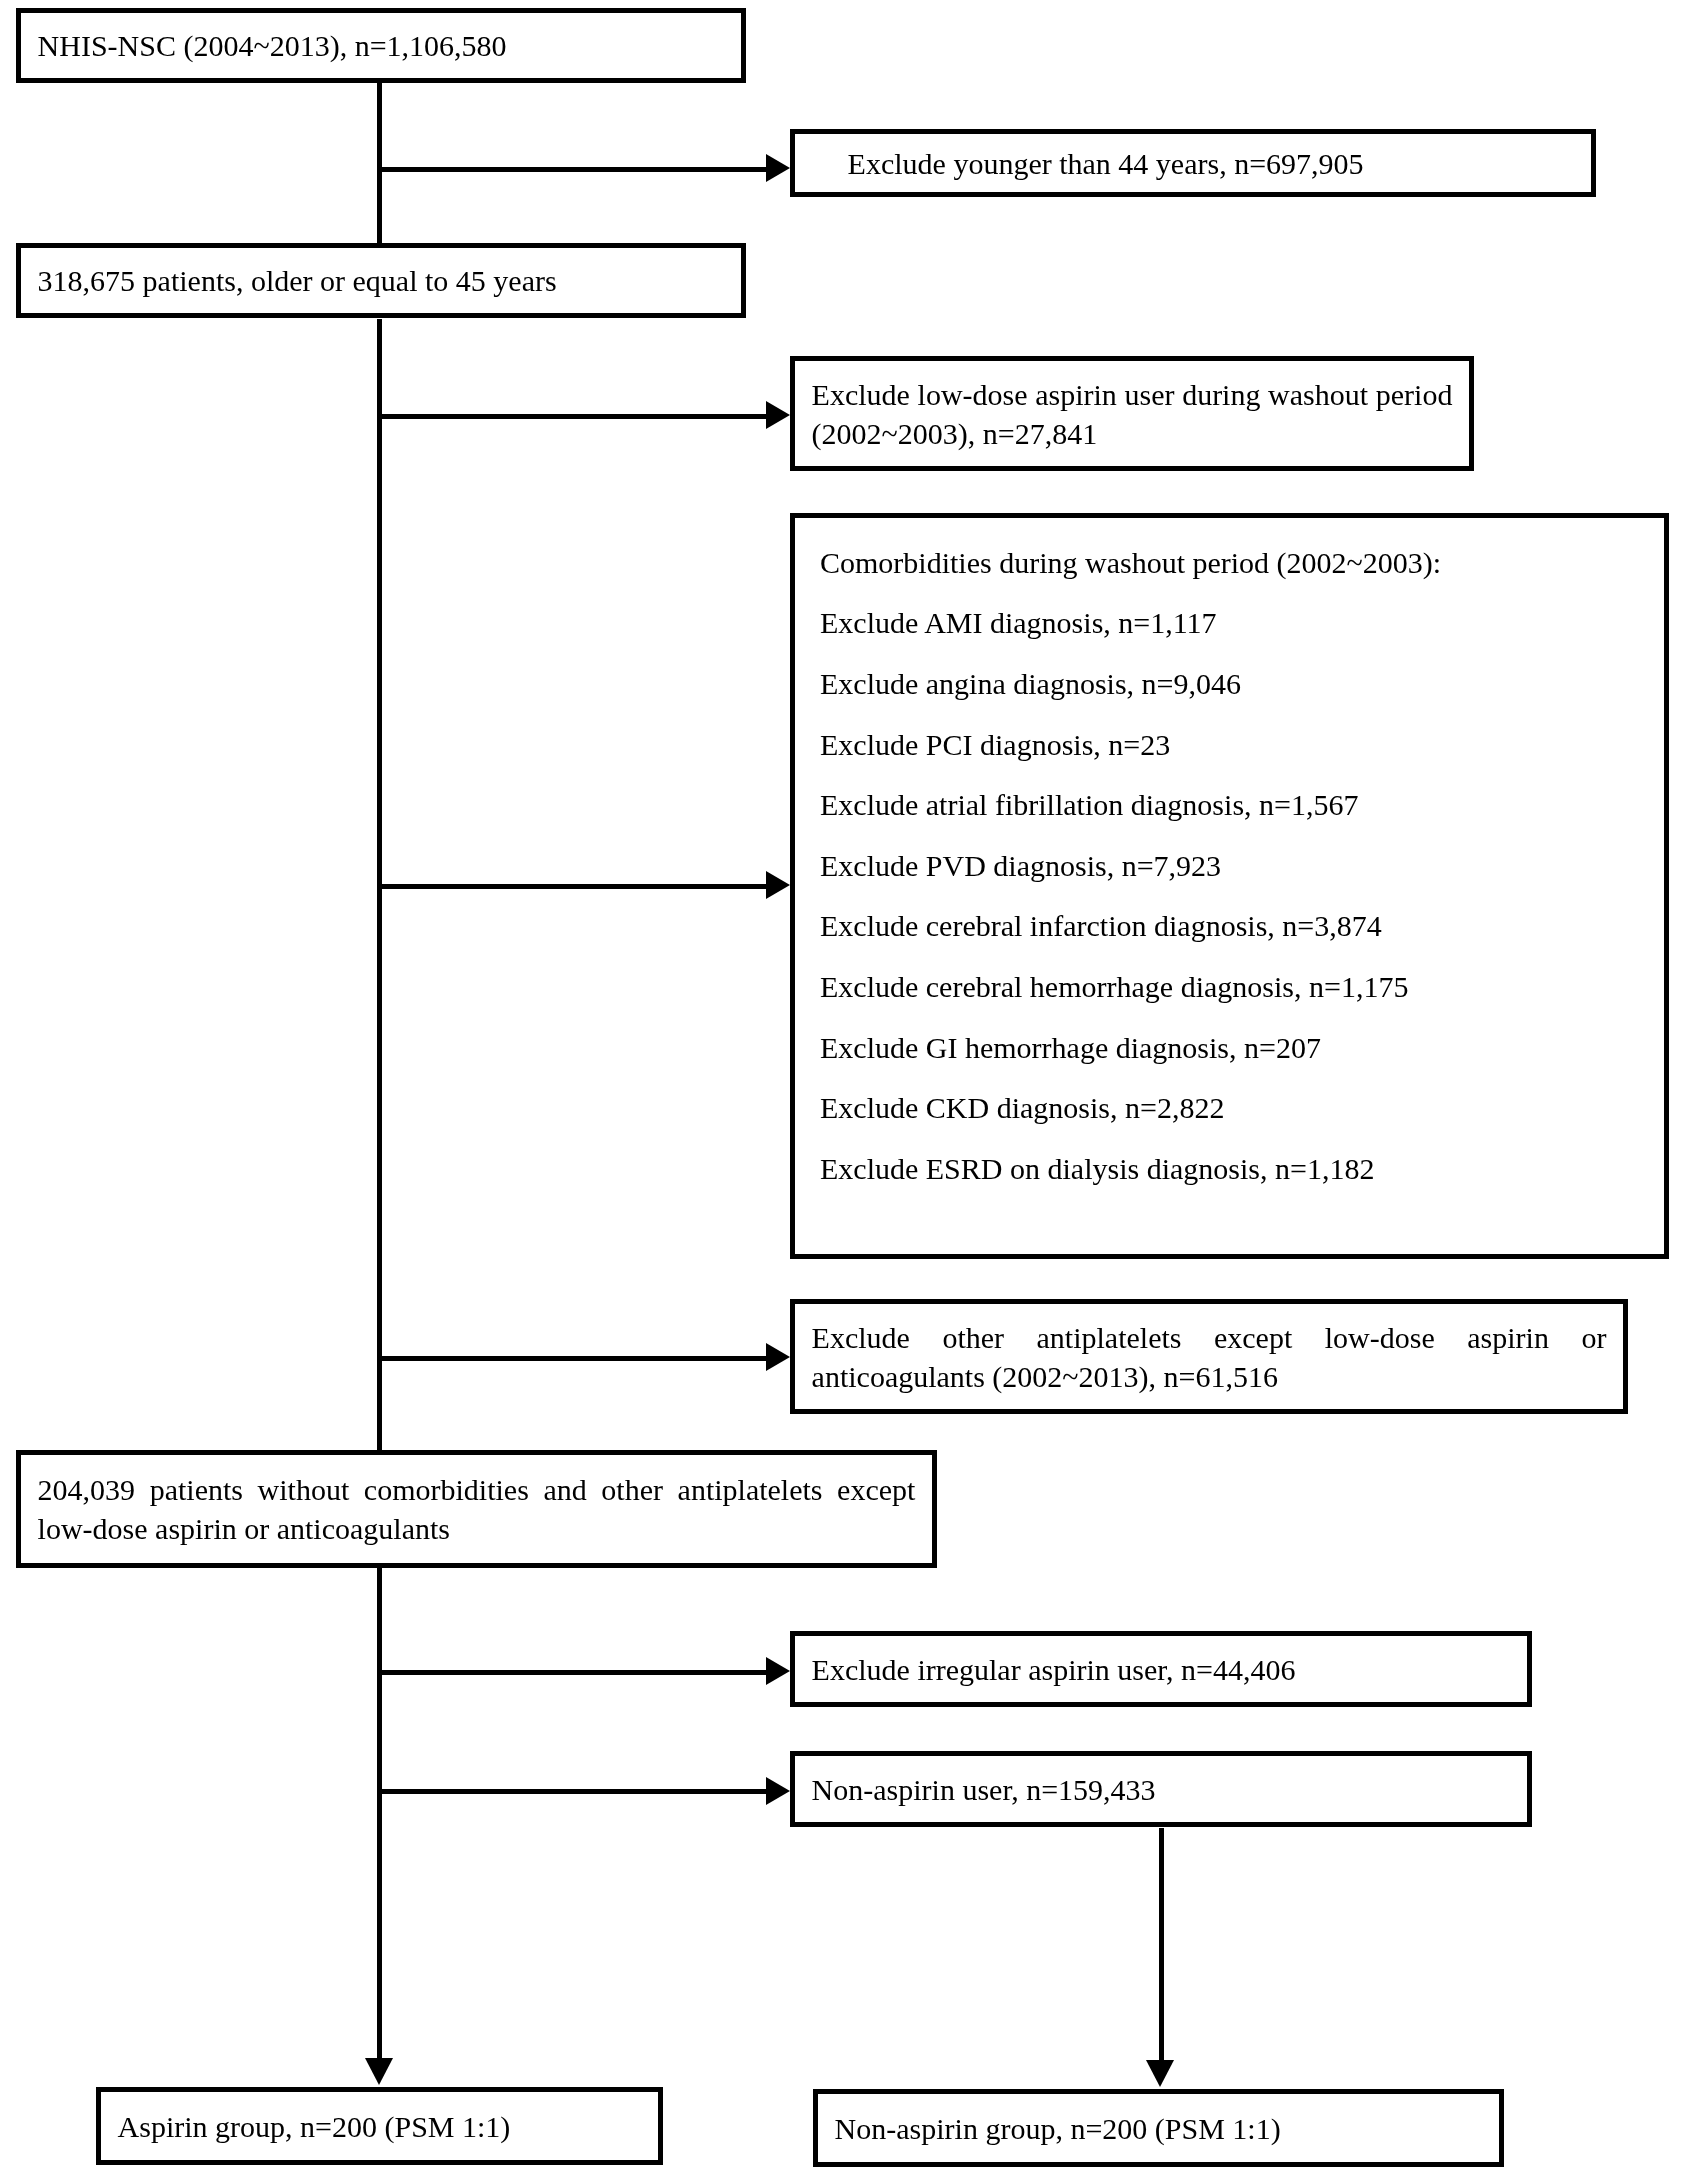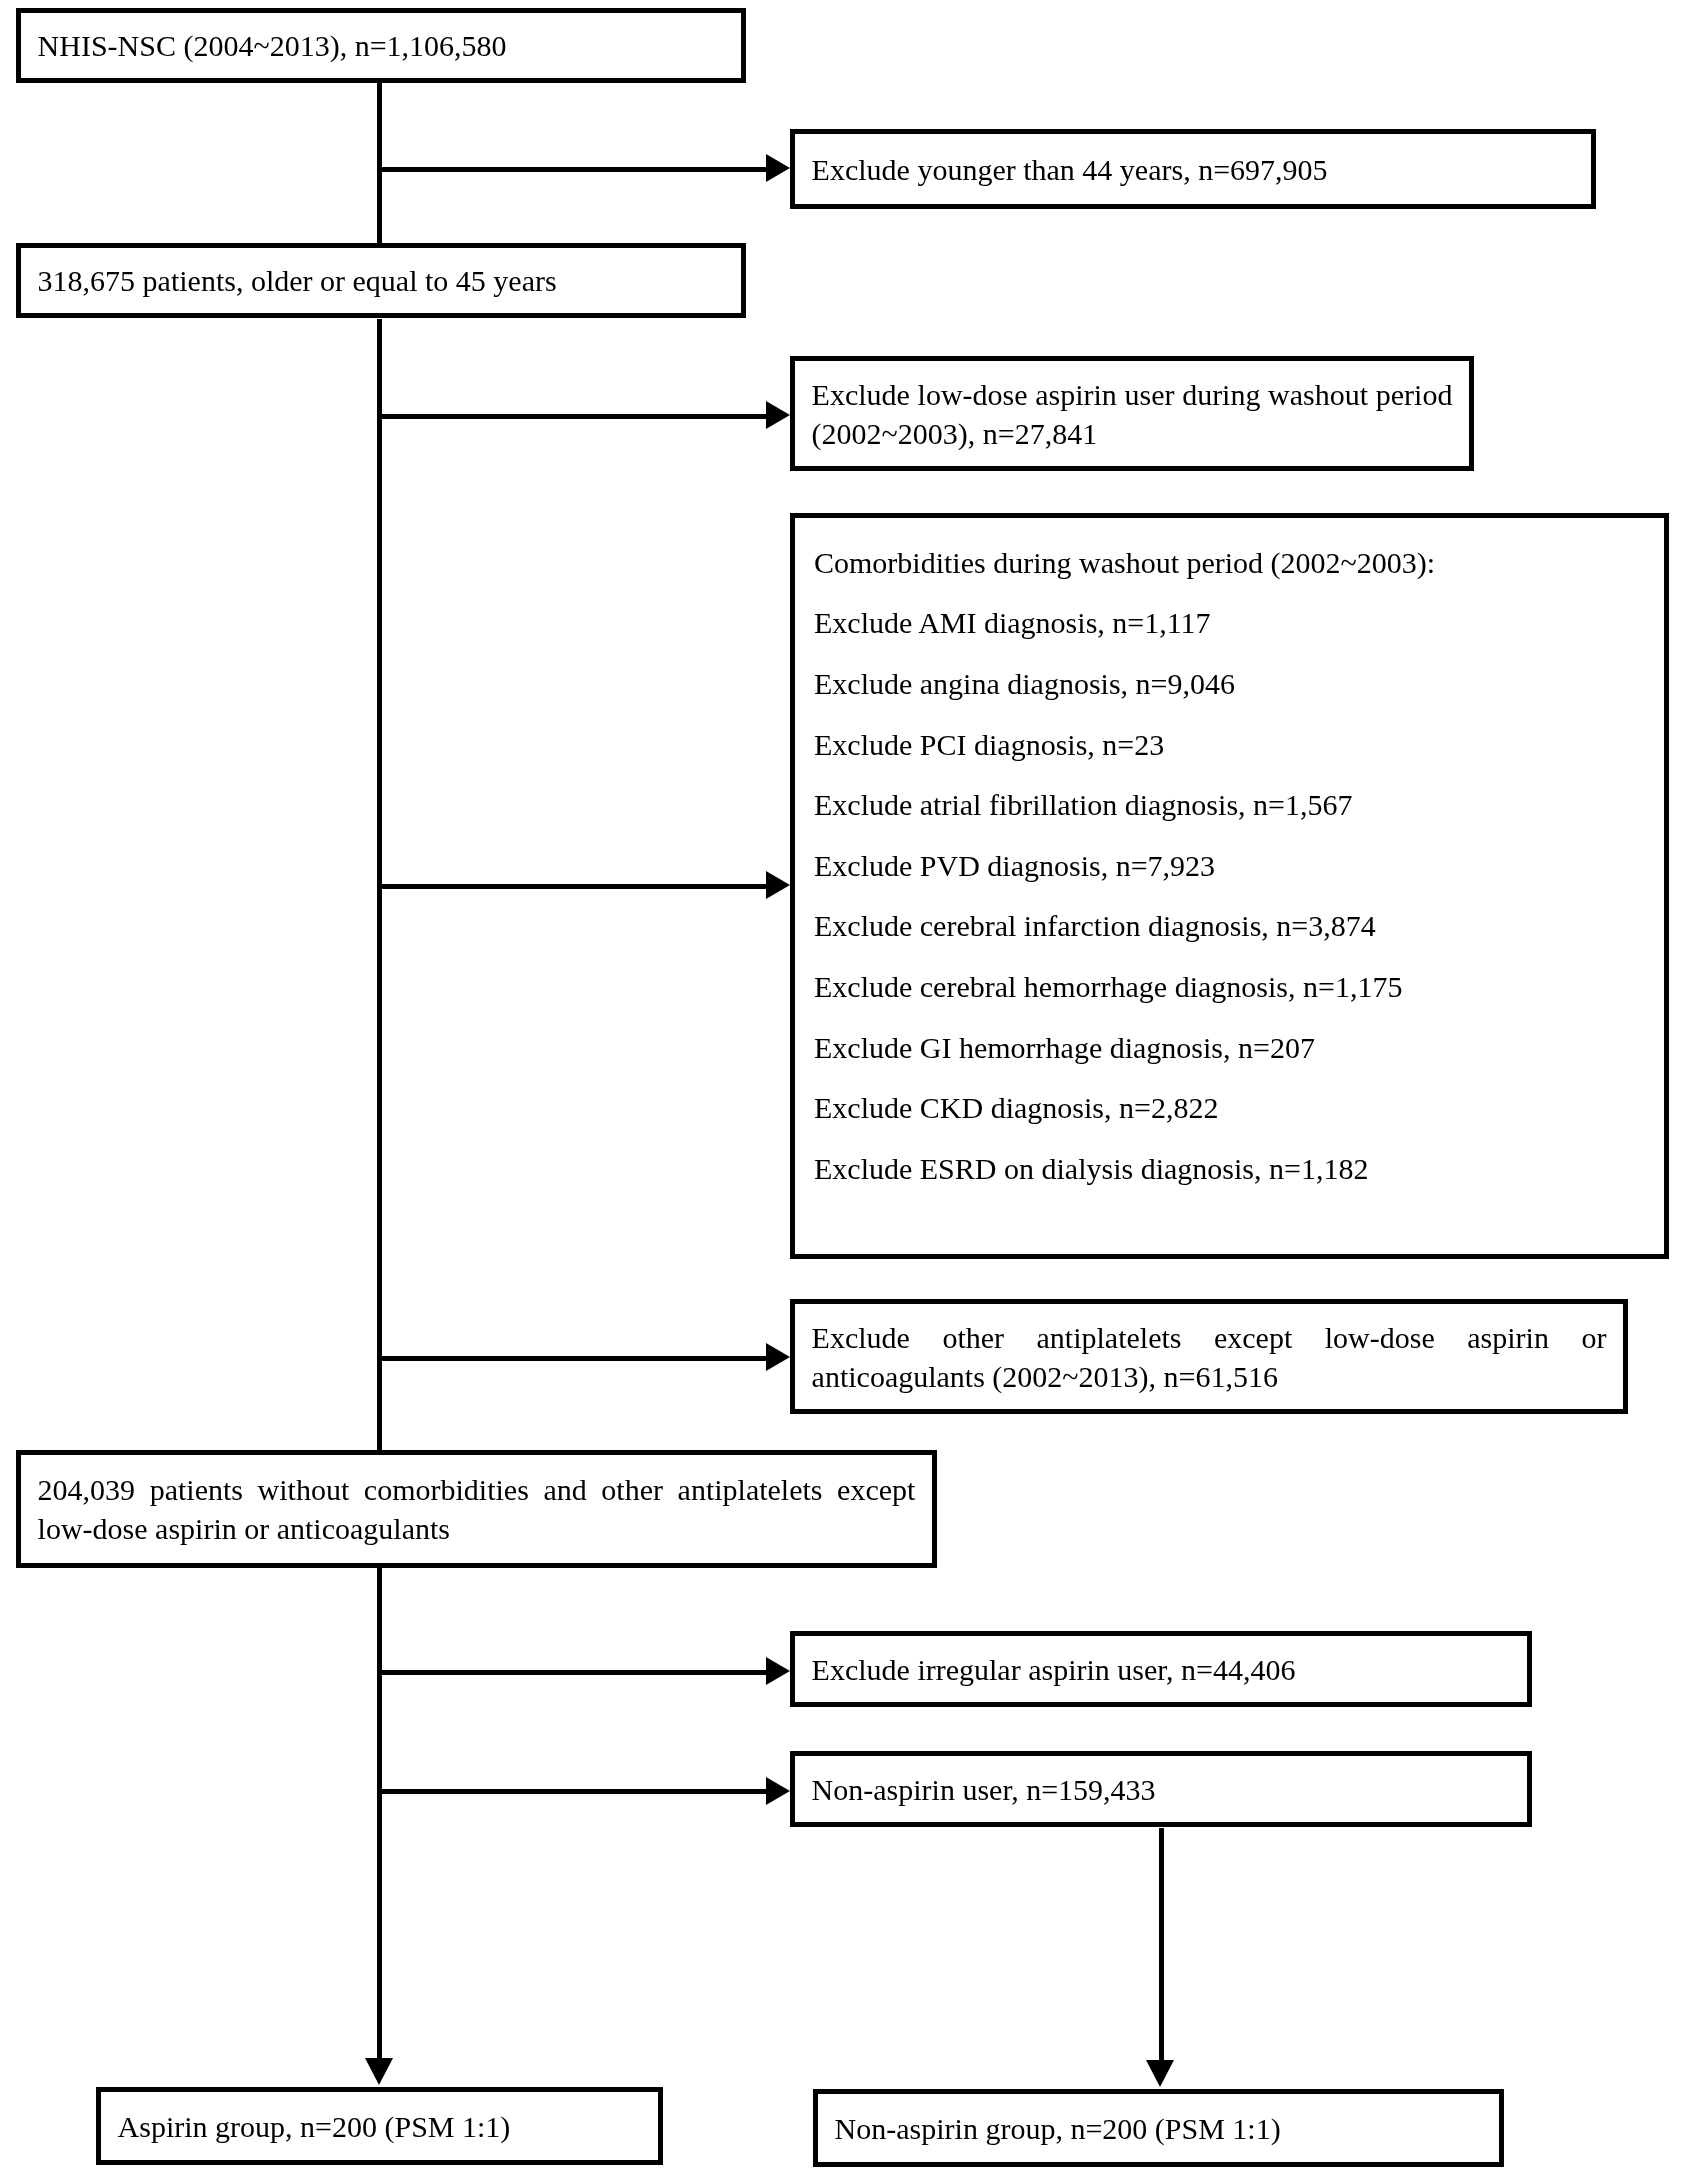--- a/index.html
+++ b/index.html
@@ -24,21 +24,21 @@
   }
   .box .txt{
     display:block;
     font-size:30px;
     line-height:1.30;
     padding:0 16.6px;
     white-space:pre-wrap;
   }
   .box.just .txt{ text-align:justify; text-align-last:left; }
   .box.list .txt{ padding:0 19px; }
-  .box.list{ justify-content:flex-start; padding-top:14px; }
+  .box.list{ justify-content:flex-start; padding-top:14px;padding-left:6px; }
   .box.list .txt{ margin:10.8px 0; }
 
   
   .vline{ position:absolute; background:#000000; width:4.5px; }
   .hline{ position:absolute; background:#000000; height:4.5px; }
   .arrow-r{
     position:absolute;
     width:0;height:0;
     border-top:14.7px solid transparent;
     border-bottom:14.7px solid transparent;
@@ -59,21 +59,21 @@
 
   <div class="box" style="left:16px;top:7.6px;width:730px;height:75px;">
     <span class="txt">NHIS-NSC (2004~2013), n=1,106,580</span>
   </div>
 
   <div class="vline" style="left:377px;top:83px;height:161px;"></div>
 
   <div class="hline" style="left:377px;top:167px;width:394px;"></div>
   <div class="arrow-r" style="left:766px;top:154px;"></div>
 
-  <div class="box" style="left:790px;top:129px;width:806px;height:80px;">
+  <div class="box" style="left:790px;top:129px;width:806px;height:68px;padding-left:36px;">
     <span class="txt">Exclude younger than 44 years, n=697,905</span>
   </div>
 
   <div class="box" style="left:16px;top:243px;width:730px;height:75px;">
     <span class="txt">318,675 patients, older or equal to 45 years</span>
   </div>
 
   <div class="vline" style="left:377px;top:319px;height:1131px;"></div>
 
   <div class="hline" style="left:377px;top:414px;width:394px;"></div>

